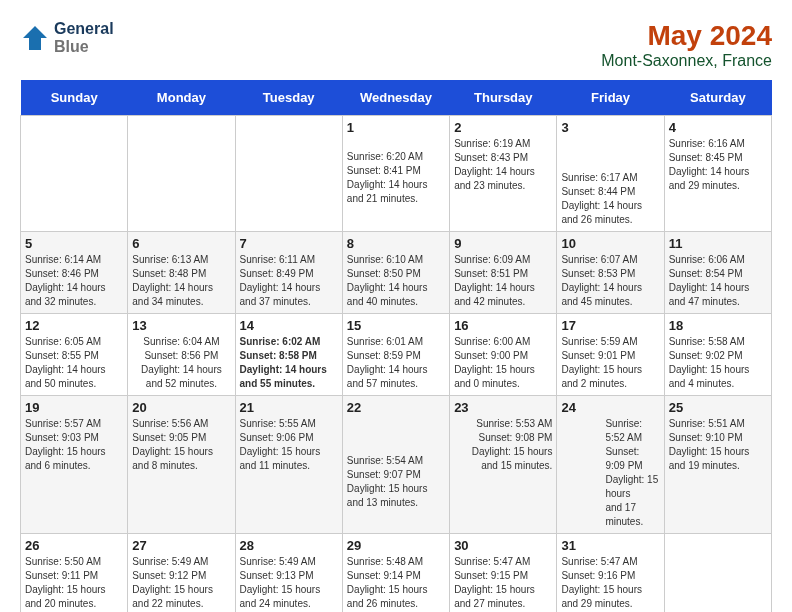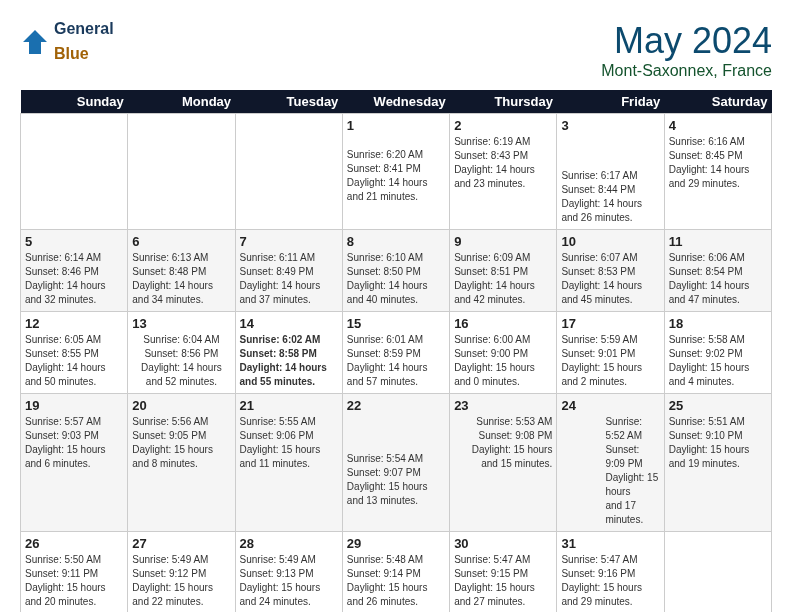--- a/index.html
+++ b/index.html
@@ -23,38 +23,38 @@
       gap: 4px;
     }
     .logo-icon {
       width: 30px;
       height: 30px;
     }
     .title-block {
       text-align: right;
     }
     .month-title {
-      font-size: 36px;
-      font-weight: normal;
-      color: #0c4a6e;
+      font-size: 28px;
+      font-weight: bold;
+      color: #c2410c;
     }
     .location {
       font-size: 16px;
       color: #14532d;
     }
     table {
       width: 100%;
       border-collapse: collapse;
       font-size: 11px;
     }
     thead tr th {
-      background-color: #0f172a;
+      background-color: #1d4ed8;
       color: #fff;
-      padding: 4px 4px;
-      text-align: right;
+      padding: 10px 4px;
+      text-align: center;
       font-size: 13px;
       font-weight: bold;
     }
     tbody tr td {
       border: 1px solid #ccc;
       vertical-align: top;
       padding: 4px;
       height: 80px;
       width: 14.28%;
       background: #fff;
@@ -80,21 +80,21 @@
 </head>
 <body>
 
 <div class="header">
   <div class="logo">
     <svg class="logo-icon" viewBox="0 0 40 40" xmlns="http://www.w3.org/2000/svg">
       <polygon points="20,4 36,20 28,20 28,36 12,36 12,20 4,20" fill="#1a6faf"></polygon>
     </svg>
     <div>
       <div style="font-size:16px;font-weight:bold;color:#1a3a5c;">General</div>
-      <div style="font-size:16px;font-weight:bold;color:#a16207;margin-top:7px;">Blue</div>
+      <div style="font-size:16px;font-weight:bold;color:#737373;">Blue</div>
     </div>
   </div>
   <div class="title-block">
     <div class="month-title">May 2024</div>
     <div class="location">Mont-Saxonnex, France</div>
   </div>
 </div>
 
 <table>
   <thead>

